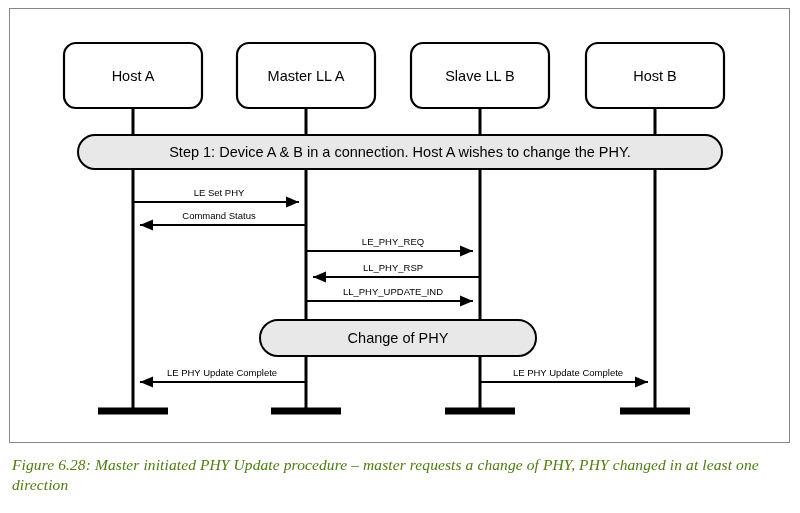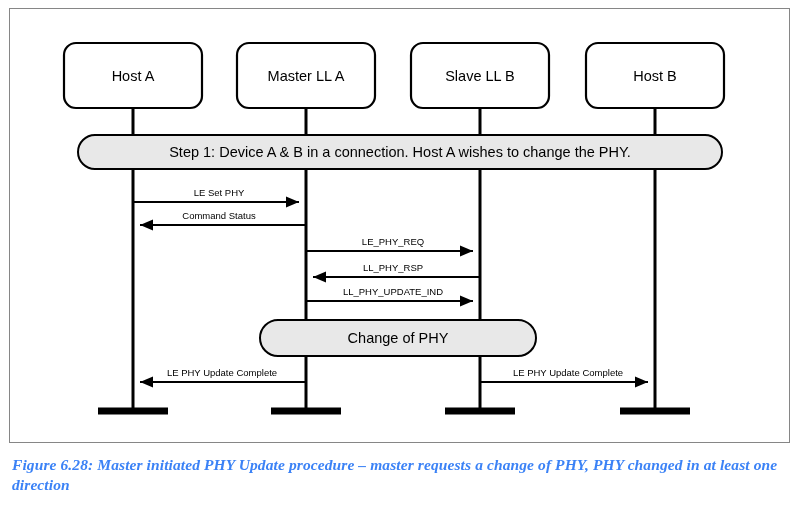--- a/index.html
+++ b/index.html
@@ -37,25 +37,25 @@
     top: 0;
     width: 800px;
     height: 450px;
   }
   .caption {
     position: absolute;
     left: 12px;
     top: 455px;
     width: 776px;
     font-family: "Liberation Serif", serif;
-    font-weight: bold;
+    font-weight: normal;
     font-style: italic;
     font-size: 15.5px;
     line-height: 20px;
-    color: #3b82f6;
+    color: #4d7c0f;
     letter-spacing: 0.1px;
   }
   .lbl-box {
     font-family: "Liberation Sans", sans-serif;
     font-size: 14.5px;
     fill: #000000;
   }
   .lbl-banner {
     font-family: "Liberation Sans", sans-serif;
     font-size: 14.5px;

